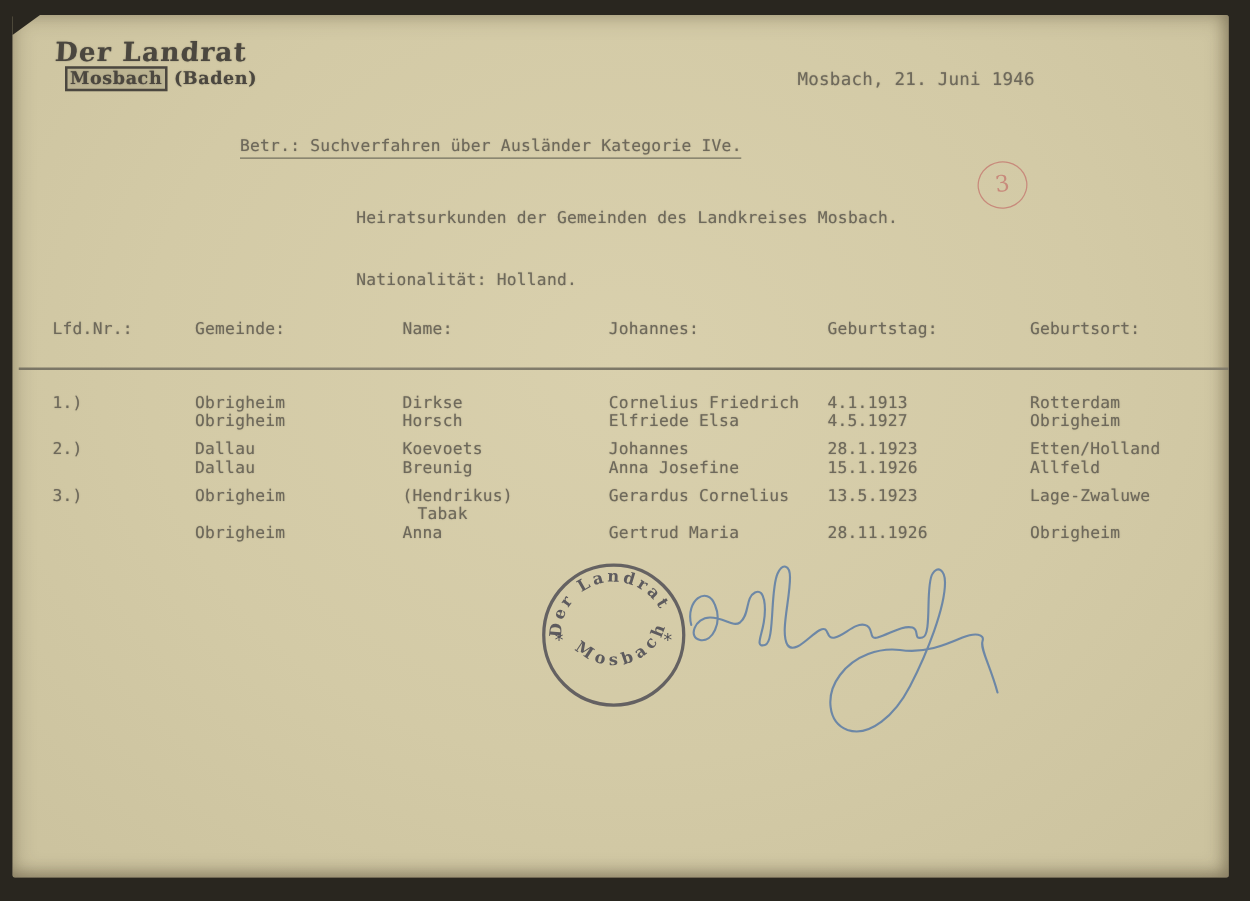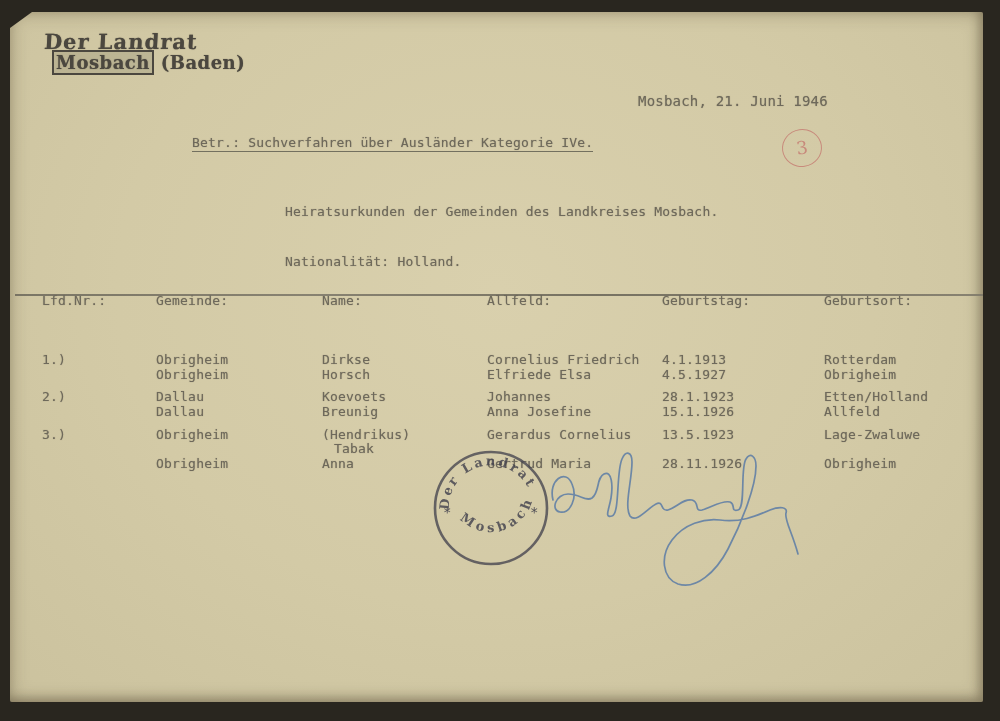--- a/index.html
+++ b/index.html
@@ -18,31 +18,30 @@
   }
   .corner-clip{
     position:absolute;left:10px;top:12px;width:0;height:0;
     border-top:16px solid #29261f;border-right:22px solid transparent;
   }
   
   .typed{
     position:absolute;color:#6e695b;font-size:13px;line-height:14px;white-space:nowrap;
     text-shadow:0 0 1px rgba(100,94,78,.55);
     letter-spacing:.2px;
-    margin-top:37px;
   }
   .typed.u{border-bottom:1.5px solid #73705f;padding-bottom:1px;}
   
   .letterhead{
     position:absolute;left:44px;top:30px;color:#4b473f;
     font-family:"DejaVu Serif","Liberation Serif",serif;font-weight:bold;
     text-shadow:0 0 1px rgba(70,65,55,.7);
   }
   .lh1{font-size:21px;line-height:24px;letter-spacing:1px;transform:skewX(-3deg);}
-  .lh2{font-size:18px;line-height:18px;margin-left:8px;letter-spacing:.5px;}
+  .lh2{font-size:14px;line-height:18px;margin-left:8px;letter-spacing:.5px;}
   .lh2 .boxed{border:2px solid #4b473f;padding:0 2px;background:rgba(75,71,63,.15);}
   
   .page-num{
     position:absolute;left:782px;top:129px;width:38px;height:36px;
     border:1.6px solid #c67f74;border-radius:50%;
     color:#c67f74;font-size:18px;line-height:36px;text-align:center;
     font-family:"DejaVu Serif","Liberation Serif",serif;
     transform:rotate(-8deg);opacity:.85;
   }
   
@@ -67,31 +66,31 @@
 
 <div class="letterhead">
   <div class="lh1">Der Landrat</div>
   <div class="lh2"><span class="boxed">Mosbach</span> <span>(Baden)</span></div>
 </div>
 
 <div class="typed" style="left:638px;top:57px;font-size:14px;">Mosbach, 21. Juni 1946</div>
 
 <div class="page-num">3</div>
 
-<div class="typed u" style="left:192px;top:99px;">Betr.: Suchverfahren über Ausländer Kategorie IVe.</div>
+<div class="typed u" style="left:192px;top:111px;">Betr.: Suchverfahren über Ausländer Kategorie IVe.</div>
 
 <div class="typed" style="left:285px;top:168px;">Heiratsurkunden der Gemeinden des Landkreises Mosbach.</div>
 
 <div class="typed" style="left:285px;top:218px;"><span class="u" style="position:static;">Nationalität:</span>&nbsp;<span>Holland.</span></div>
 
 <div class="trow typed" style="top:257px;">
   <span class="c0">Lfd.Nr.:</span>
   <span class="c1">Gemeinde:</span>
   <span class="c2">Name:</span>
-  <span class="c3">Allfeld:</span>
+  <span class="c3">Johannes:</span>
   <span class="c4">Geburtstag:</span>
   <span class="c5">Geburtsort:</span>
 </div>
 
 <div class="rule"></div>
 
 <div class="trow typed" style="top:316px;">
   <span class="c0">1.)</span>
   <span class="c1">Obrigheim</span>
   <span class="c2">Dirkse</span>

